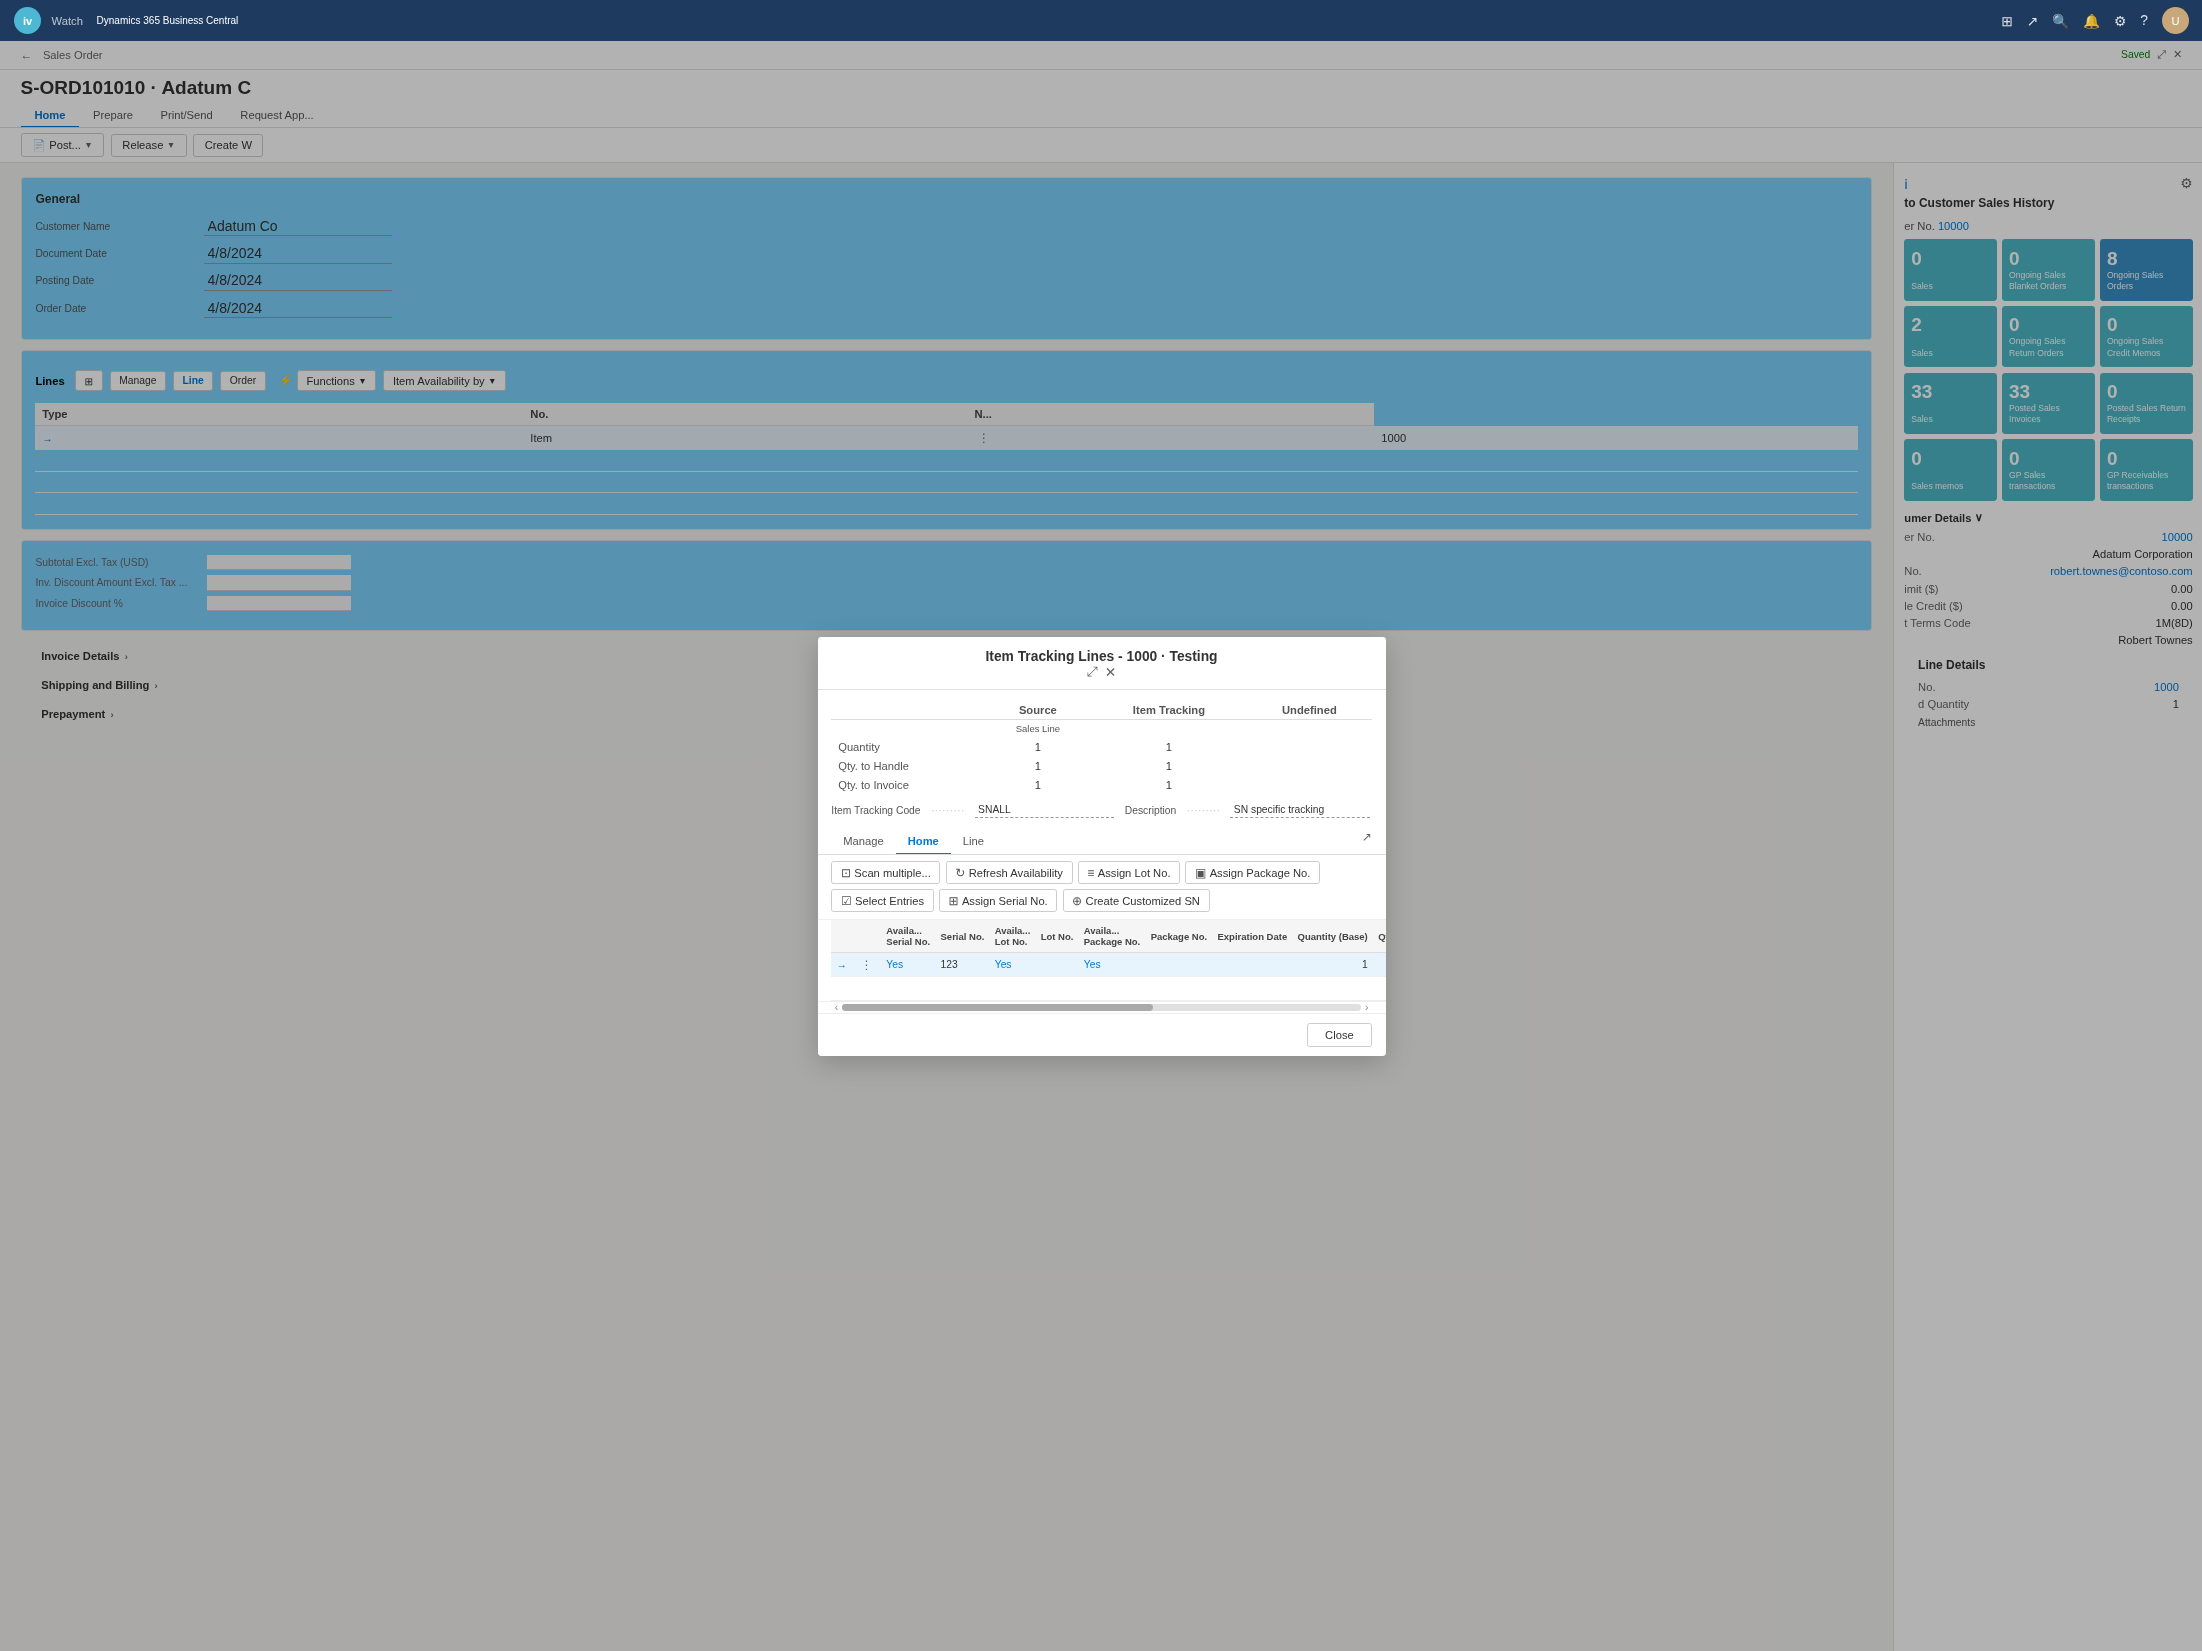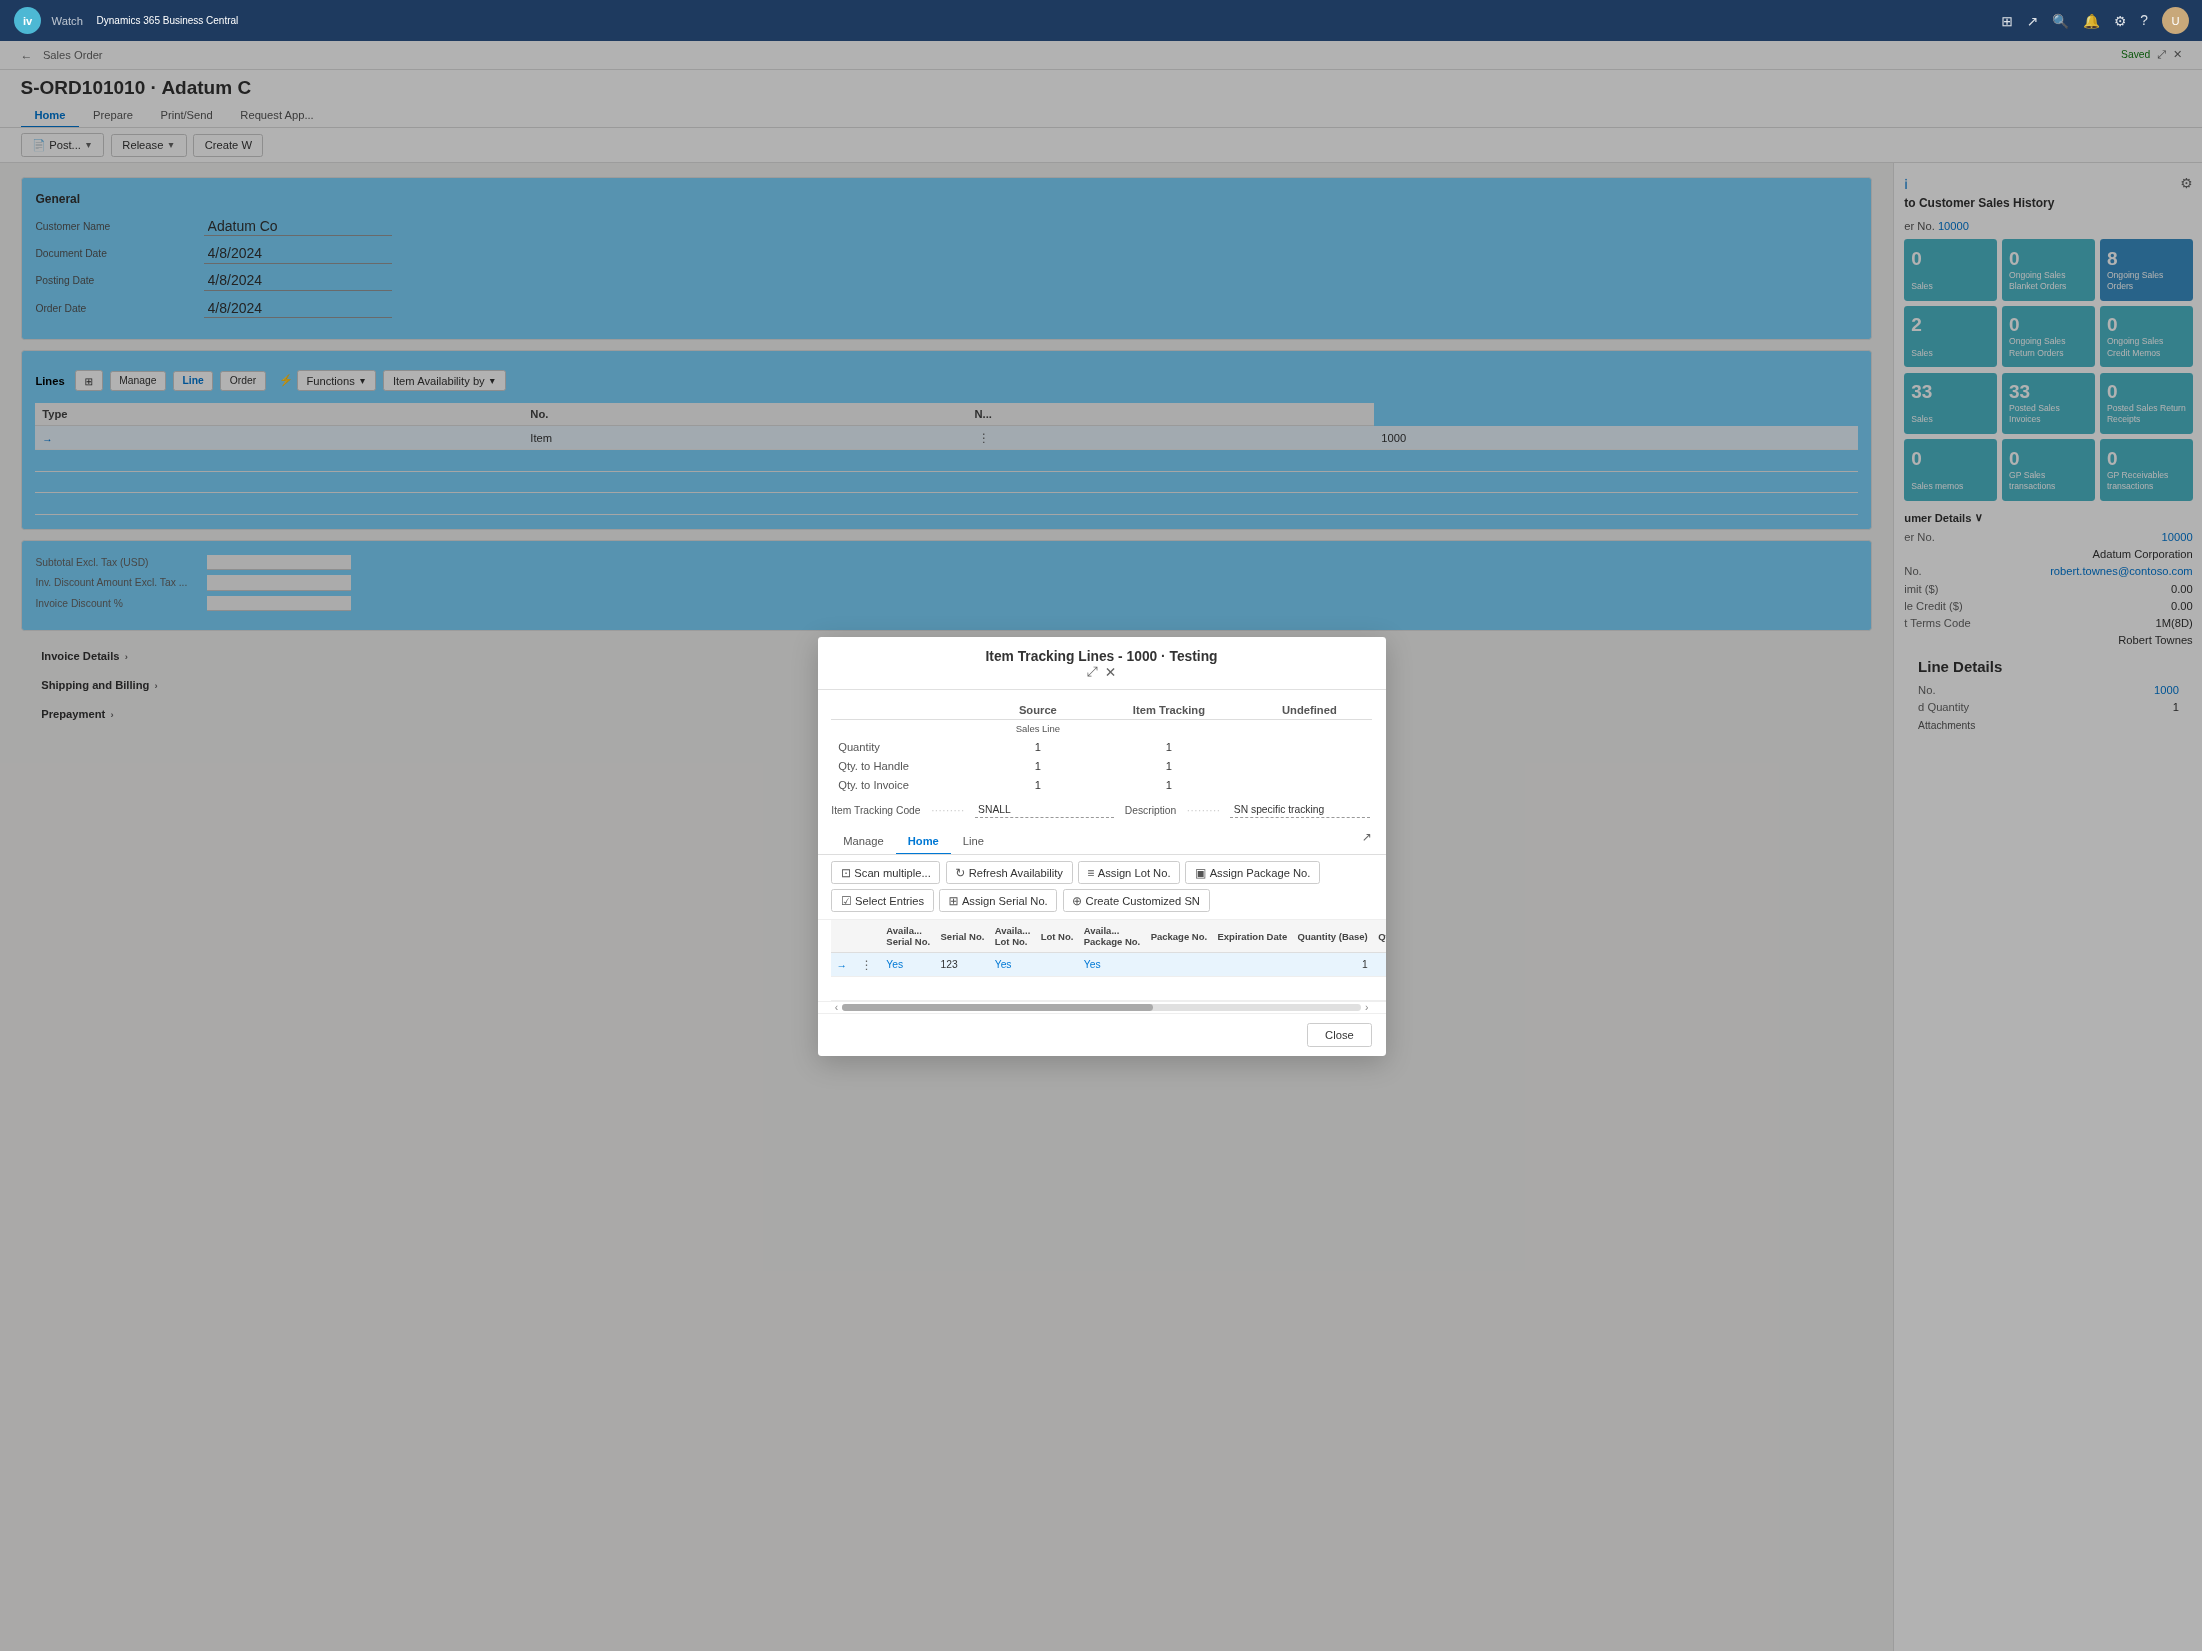--- a/index.html
+++ b/index.html
@@ -209,21 +209,21 @@
     .scrollbar-area { height: 12px; padding: 0 13.8px; border-top: 0.9px solid #eee; display: flex; align-items: center; }
     .scrollbar-track { flex: 1; height: 6.9px; background: #e0e0e0; border-radius: 3.4px; position: relative; }
     .scrollbar-thumb { position: absolute; left: 0; top: 0; width: 60%; height: 100%; background: #aaa; border-radius: 3.4px; }
     .scrollbar-arrow { color: #888; cursor: pointer; padding: 0 3.4px; font-size: 10.3px; }
 
     
     .modal-footer { padding: 8.6px 13.8px; display: flex; justify-content: flex-end; border-top: 0.9px solid #eee; }
     .close-btn { padding: 5.2px 17px; border: 0.9px solid #ccc; background: white; border-radius: 2.6px; cursor: pointer; font-size: 11.2px; color: #333; }
 
     .line-detail-section { padding: 6.9px 13.8px; }
-    .ld-title { font-size: 15px; font-weight: 600; color: #333; margin-bottom: 8.6px; }
+    .ld-title { font-size: 12px; font-weight: 600; color: #333; margin-bottom: 8.6px; }
 
     
     .financial-row { display: flex; align-items: center; margin-bottom: 5.2px; }
     .fin-label { color: #666; font-size: 10.3px; min-width: 172px; }
     .fin-input { border: none; border-bottom: 0.9px solid #ccc; background: #f5f5f5; padding: 1.7px 5.2px; font-size: 10.3px; min-width: 103px; color: #333; }
 
     .collapse-section { padding: 8.6px 20.6px; cursor: pointer; }
     .collapse-title { font-size: 12px; font-weight: 600; color: #333; display: flex; align-items: center; gap: 5.2px; }
     .collapse-arrow { font-size: 9.5px; color: #666; }
   </style>

